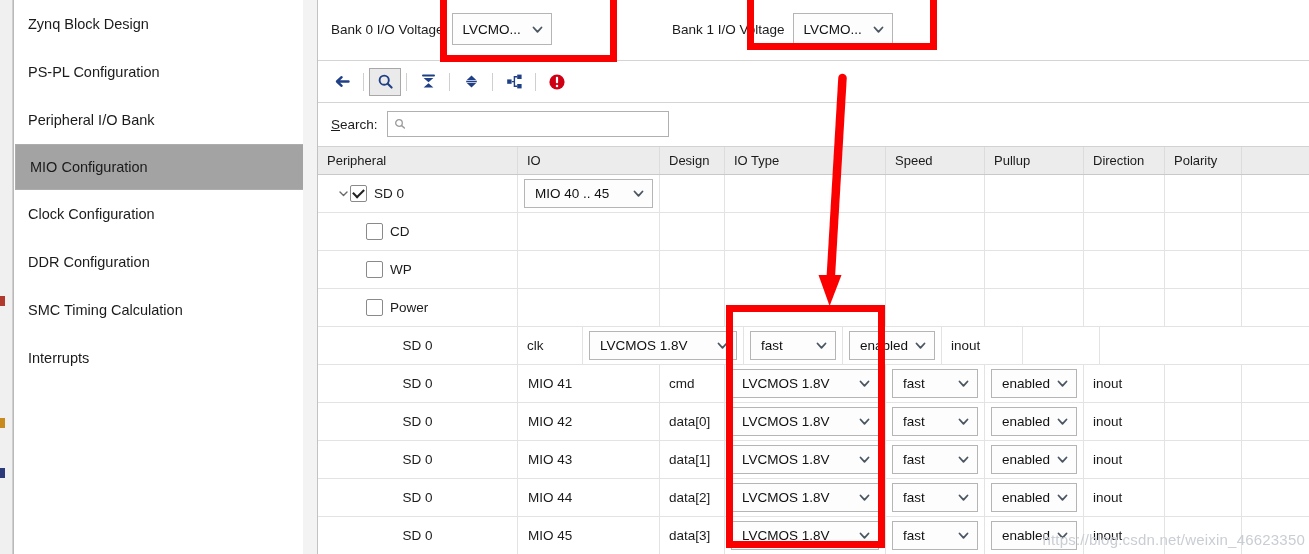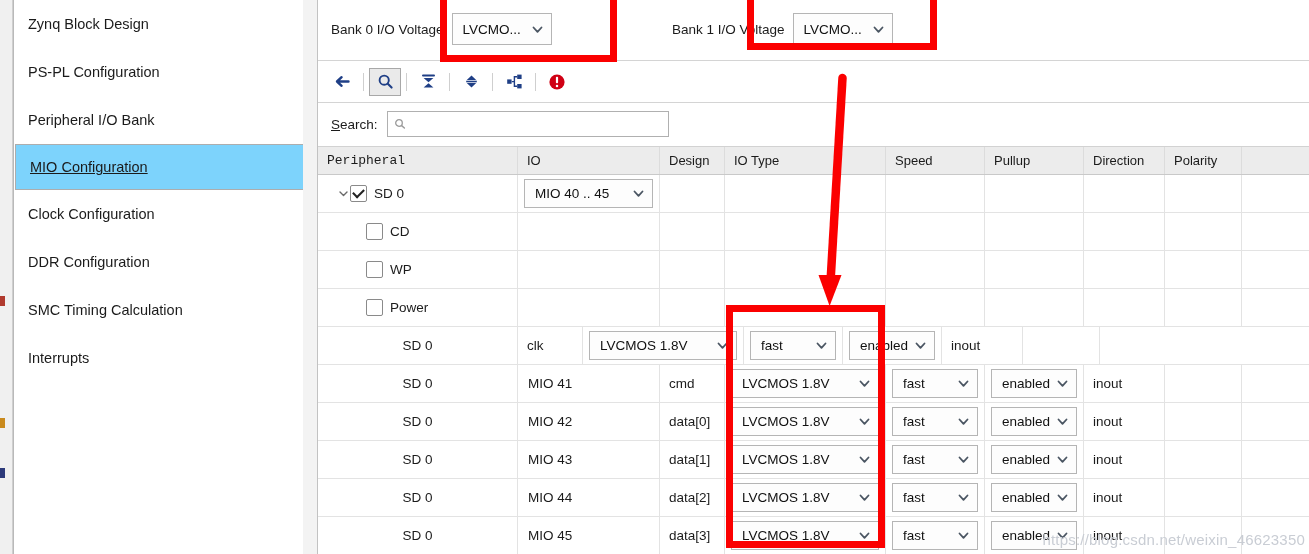--- a/index.html
+++ b/index.html
@@ -19,21 +19,21 @@
   .rail .mk.m2{top:418px;background:#c98a1d;}
   .rail .mk.m3{top:468px;background:#2d3a7a;}
 
   
   .sidebar{position:absolute;left:13px;top:0;width:338px;height:554px;background:#ffffff;
            border-left:1px solid #b9b9b9;border-right:1px solid #b9b9b9;box-sizing:border-box;}
   .sidebar-top-dash{position:absolute;left:13px;top:0;width:289px;height:3px;
     background:repeating-linear-gradient(90deg,#9a9a9a 0 6px,transparent 6px 12px);}
   .nav-item{height:48px;line-height:48px;padding-left:14px;font-size:14.5px;color:#1b1b1b;
             box-sizing:border-box;white-space:nowrap;}
-  .nav-item.selected{background:#7dd3fc;border:1px solid #adadad;margin:0 1px;height:46px;line-height:44px;text-decoration:underline;}
+  .nav-item.selected{background:#a3a3a3;border:1px solid #adadad;margin:0 1px;height:46px;line-height:44px;}
 
   
   .pane-gap{position:absolute;left:303px;top:0;width:14px;height:554px;background:#f3f3f3;}
 
   
   .pane{position:absolute;left:317px;top:0;width:992px;height:554px;background:#ffffff;
         border-left:1px solid #c2c2c2;box-sizing:border-box;}
   .pane-top-dash{position:absolute;left:317px;top:0;width:992px;height:3px;
     background:repeating-linear-gradient(90deg,#9a9a9a 0 6px,transparent 6px 12px);}
 
@@ -198,21 +198,21 @@
         <svg width="12" height="12" viewBox="0 0 12 12">
             <circle cx="5" cy="5" r="3.3" fill="none" stroke="#9a9a9a" stroke-width="1.3"></circle>
             <path d="M7.6 7.6 L10.4 10" stroke="#9a9a9a" stroke-width="1.4" stroke-linecap="round"></path>
           </svg>
         <span class="ph"></span>
       </div>
     </div>
 
     <div class="table">
       <div class="thead" id="thead">
-          <div class="th" style="width: 200px; font-family: Liberation Mono, monospace;">Peripheral</div>
+          <div class="th" style="width: 200px;">Peripheral</div>
           <div class="th" style="width: 142px;">IO</div>
           <div class="th" style="width: 65px;">Design</div>
           <div class="th" style="width: 161px;">IO Type</div>
           <div class="th" style="width: 99px;">Speed</div>
           <div class="th" style="width: 99px;">Pullup</div>
           <div class="th" style="width: 81px;">Direction</div>
           <div class="th" style="width: 77px;">Polarity</div>
         </div>
       <div id="tbody">
           <div class="trow">

